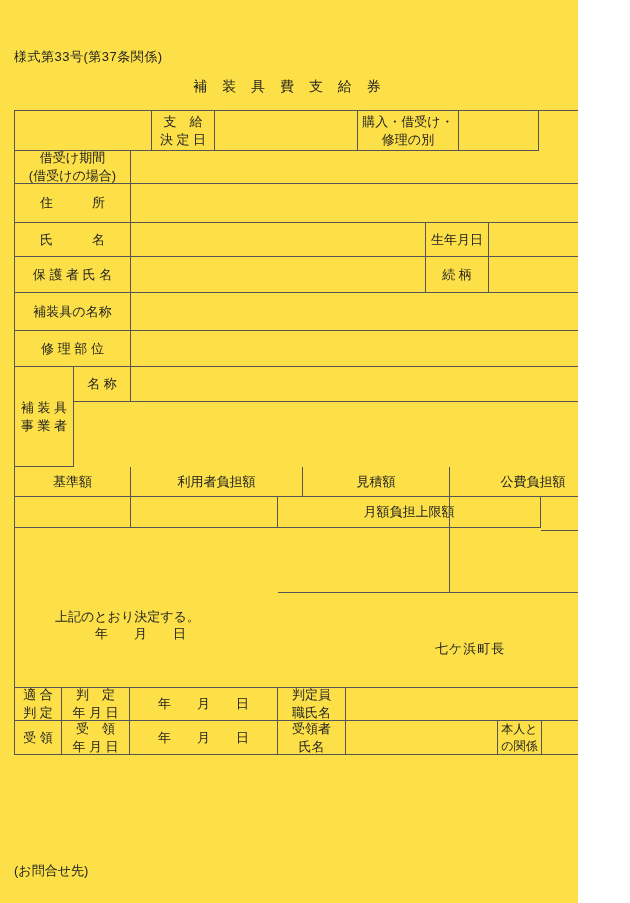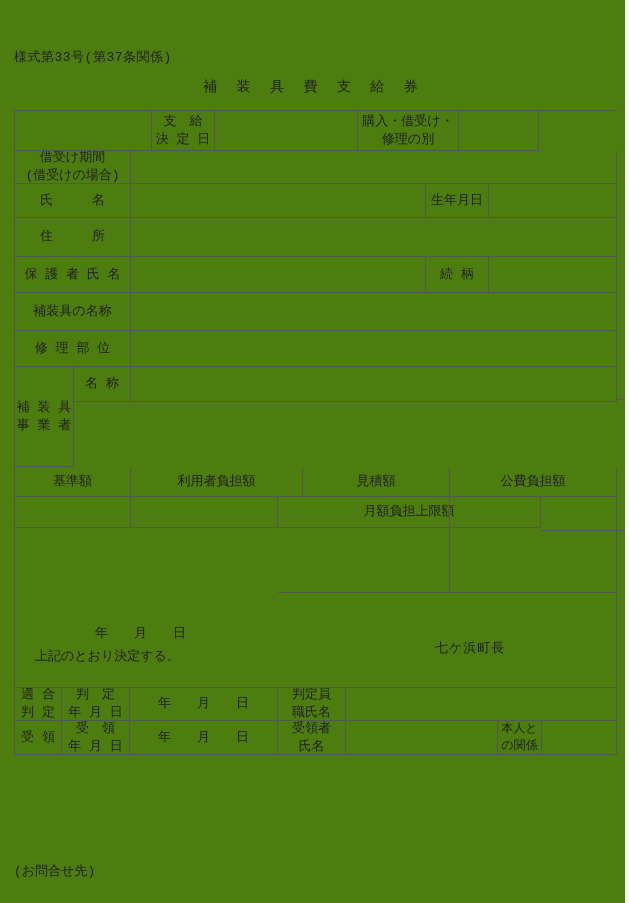--- a/index.html
+++ b/index.html
@@ -1,22 +1,22 @@
 <!DOCTYPE html>
 <html><head>
 <meta charset="utf-8">
 <style>
   :root { --bc: #555; --tc: #222; }
   * { margin: 0; padding: 0; }
   body { background: #fff; }
   .sheet {
     position: relative;
-    width: 625px; height: 903px;
-    background: #4d7c0f;
-    font-family: Liberation Mono, monospace;
+    width: 578px; height: 903px;
+    background: #fde047;
+    font-family: Liberation Sans, sans-serif;
     color: var(--tc);
     font-size: 13px;
     overflow: hidden;
   }
   .formno { position: absolute; left: 14px; top: 48px; letter-spacing: 0.5px; }
   .title  { position: absolute; left: 0; right: 0; top: 78px; text-align: center;
             font-size: 14px; letter-spacing: 4px; word-spacing: 3px; }
   .tbl    { position: absolute; left: 14px; top: 110px; width: 602px;
             border-top: 1px solid var(--bc); border-left: 1px solid var(--bc); }
   .row { display: flex; }
@@ -35,21 +35,21 @@
   .w116{width:116px}.w128{width:128px}.w137{width:137px}.w143{width:143px}
   .w147{width:147px}.w148{width:148px}.w152{width:152px}.w167{width:167px}
   .w172{width:172px}.w263{width:263px}.w271{width:271px}.w295{width:295px}
   .w486{width:486px}.w602{width:602px}
   
   .h30{height:30px}.h31{height:31px}.h32{height:32px}.h33{height:33px}.h34{height:34px}
   .h35{height:35px}.h36{height:36px}.h38{height:38px}.h39{height:39px}.h40{height:40px}
   .h46{height:46px}.h95{height:95px}.h96{height:96px}.h100{height:100px}
   
   .dec { position: relative; display: block; text-align: left; }
-  .dec-line1 { position: absolute; left: 20px; top: 15px; margin-top: 40px; }
+  .dec-line1 { position: absolute; left: 40px; top: 15px; }
   .dec-line2 { position: absolute; left: 80px; top: 32px; }
   .dec-signer { position: absolute; left: 420px; top: 47px; letter-spacing: 1px; }
   .inquiry { position: absolute; left: 14px; top: 816px; margin-top: 46px; }
 </style>
 </head>
 <body>
 
 <div class="sheet">
 
   <div class="formno">様式第33号(第37条関係)</div>
@@ -67,29 +67,29 @@
       <div class="c w80 h40"></div>
     </div>
 
     <div class="row">
       <div class="c w116 h33">借受け期間
 (借受けの場合)</div>
       <div class="c w486 h33"></div>
     </div>
 
     <div class="row">
+      <div class="c w116 h39">住　　　所</div>
+      <div class="c w486 h39"></div>
+    </div>
+
+    <div class="row">
       <div class="c w116 h34">氏　　　名</div>
       <div class="c w295 h34"></div>
       <div class="c w63 h34">生年月日</div>
       <div class="c w128 h34"></div>
-    </div>
-
-    <div class="row">
-      <div class="c w116 h39">住　　　所</div>
-      <div class="c w486 h39"></div>
     </div>
 
     <div class="row">
       <div class="c w116 h36">保 護 者 氏 名</div>
       <div class="c w295 h36"></div>
       <div class="c w63 h36">続 柄</div>
       <div class="c w128 h36"></div>
     </div>
 
     <div class="row">

